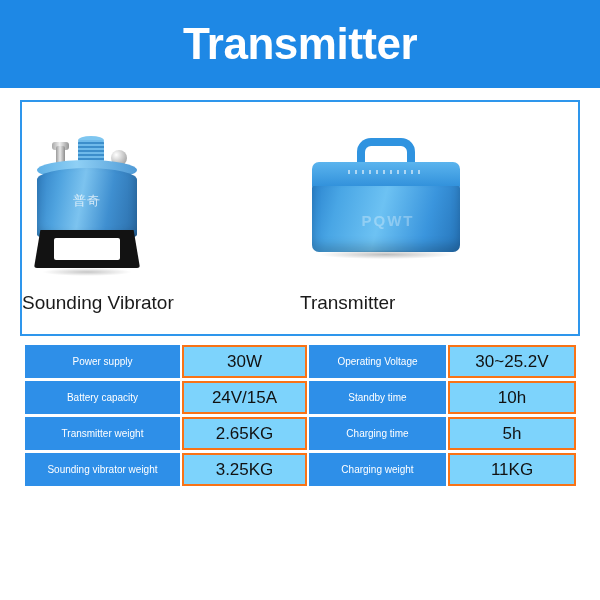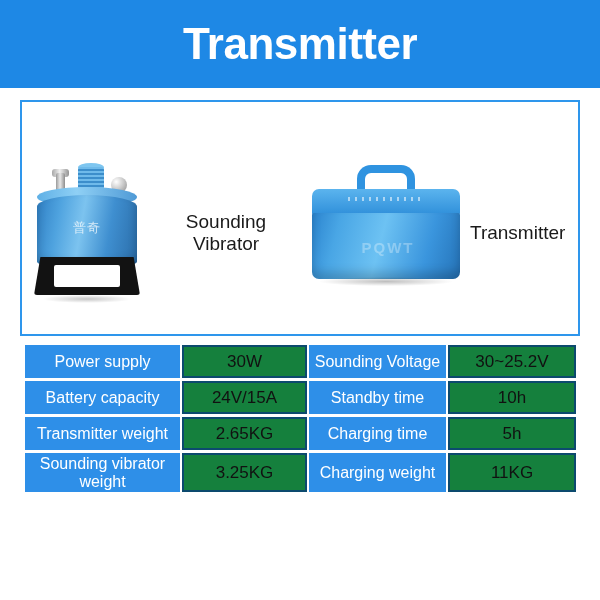--- a/index.html
+++ b/index.html
@@ -31,22 +31,22 @@
   .showcase-wrap { padding:12px 20px 0 20px; }
   .showcase {
     border:2px solid #2e96ec;
     height:236px;
     display:flex;
     background:#fff;
   }
   .product-cell {
     flex:1;
     display:flex;
-    flex-direction:row;
-    align-items:center;
+    flex-direction:column;
+    align-items:flex-start;
     justify-content:flex-start;
     padding-top:18px;
   }
   .product-img { height:160px; display:flex; align-items:flex-end; justify-content:center; }
   .product-label {
     font-size:19px;
     color:#1a1a1a;
     margin-top:12px;
     text-align:center;
   }
@@ -153,28 +153,28 @@
     font-size:20px;
     font-weight:bold;
     text-align:center;
     padding:5px 0 6px 0;
   }
   .spec-table { width:100%; border-collapse:separate; border-spacing:2px 3px; }
   .spec-table td { height:33px; }
   .lbl {
     background:#2e8fe8;
     color:#ffffff;
-    font-size:16px;
+    font-size:10px;
     text-align:center;
     padding:2px 4px;
     line-height:1.1;
   }
   .val {
-    background:#15803d;
-    border:2px solid #0c4a6e;
+    background:#7dd3fc;
+    border:2px solid #f97316;
     color:#111111;
     font-size:17px;
     text-align:center;
   }
   .c1 { width:155px; }
   .c2 { width:125px; }
   .c3 { width:137px; }
   .c4 { width:128px; }
 </style>
 </head>
@@ -225,21 +225,21 @@
 
     </div>
   </div>
 
   <div class="spec">
     <table class="spec-table">
       <tbody>
         <tr>
           <td class="lbl c1">Power supply</td>
           <td class="val c2">30W</td>
-          <td class="lbl c3">Sounding Voltage</td>
+          <td class="lbl c3">Operating Voltage</td>
           <td class="val c4">30~25.2V</td>
         </tr>
         <tr>
           <td class="lbl c1">Battery capacity</td>
           <td class="val c2">24V/15A</td>
           <td class="lbl c3">Standby time</td>
           <td class="val c4">10h</td>
         </tr>
         <tr>
           <td class="lbl c1">Transmitter weight</td>

